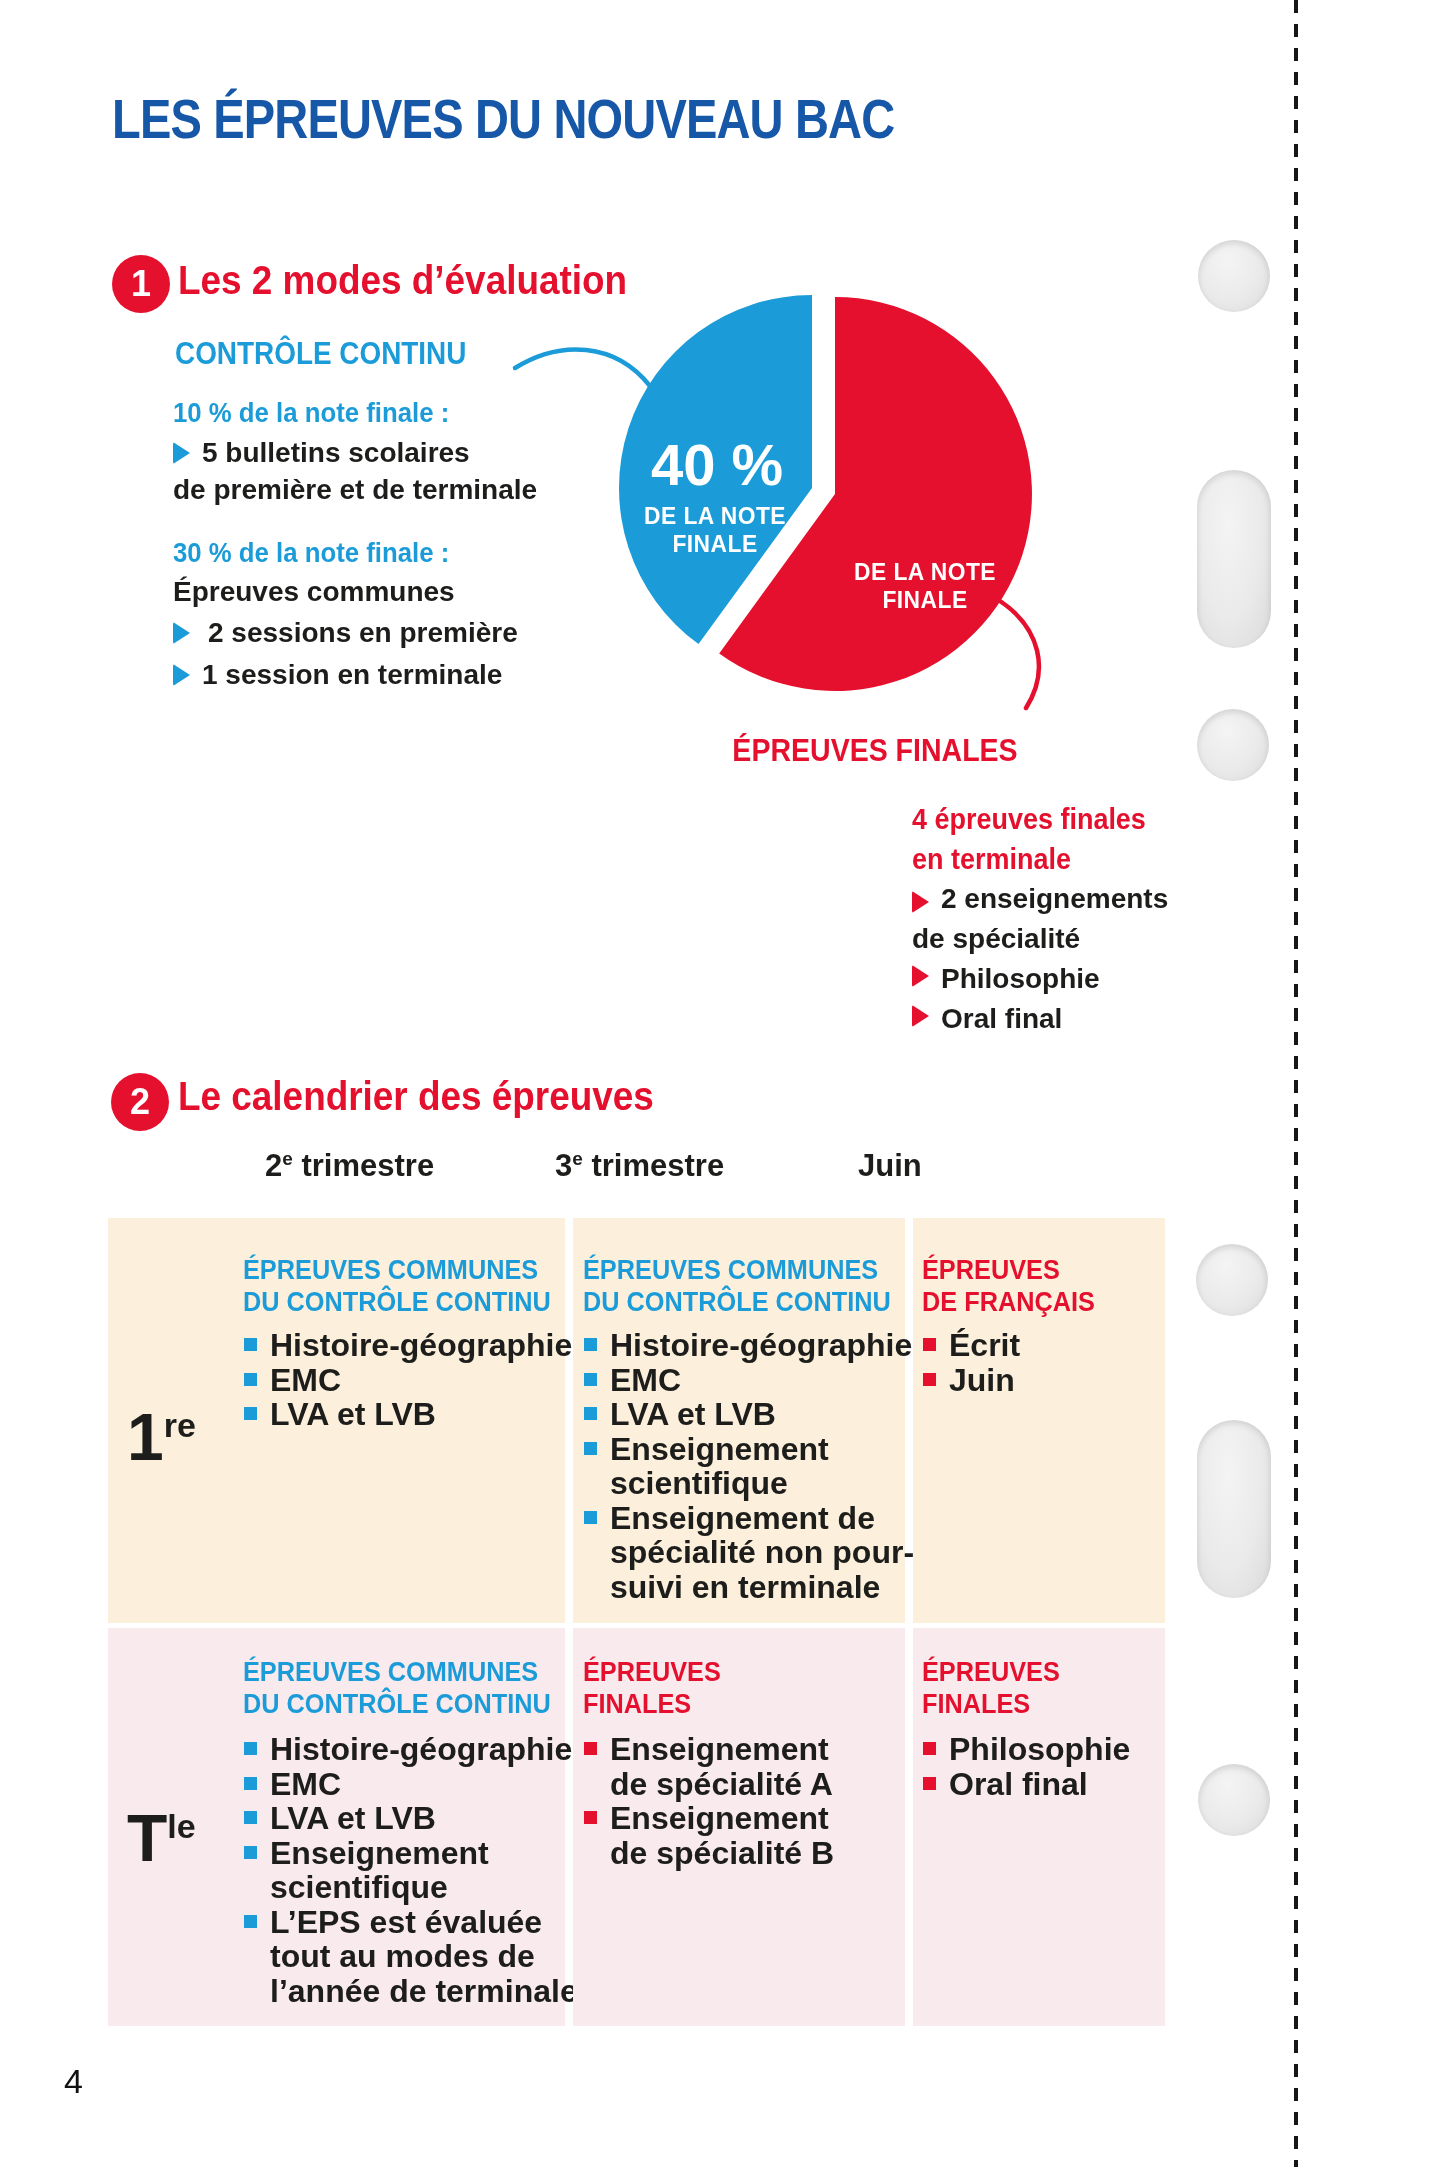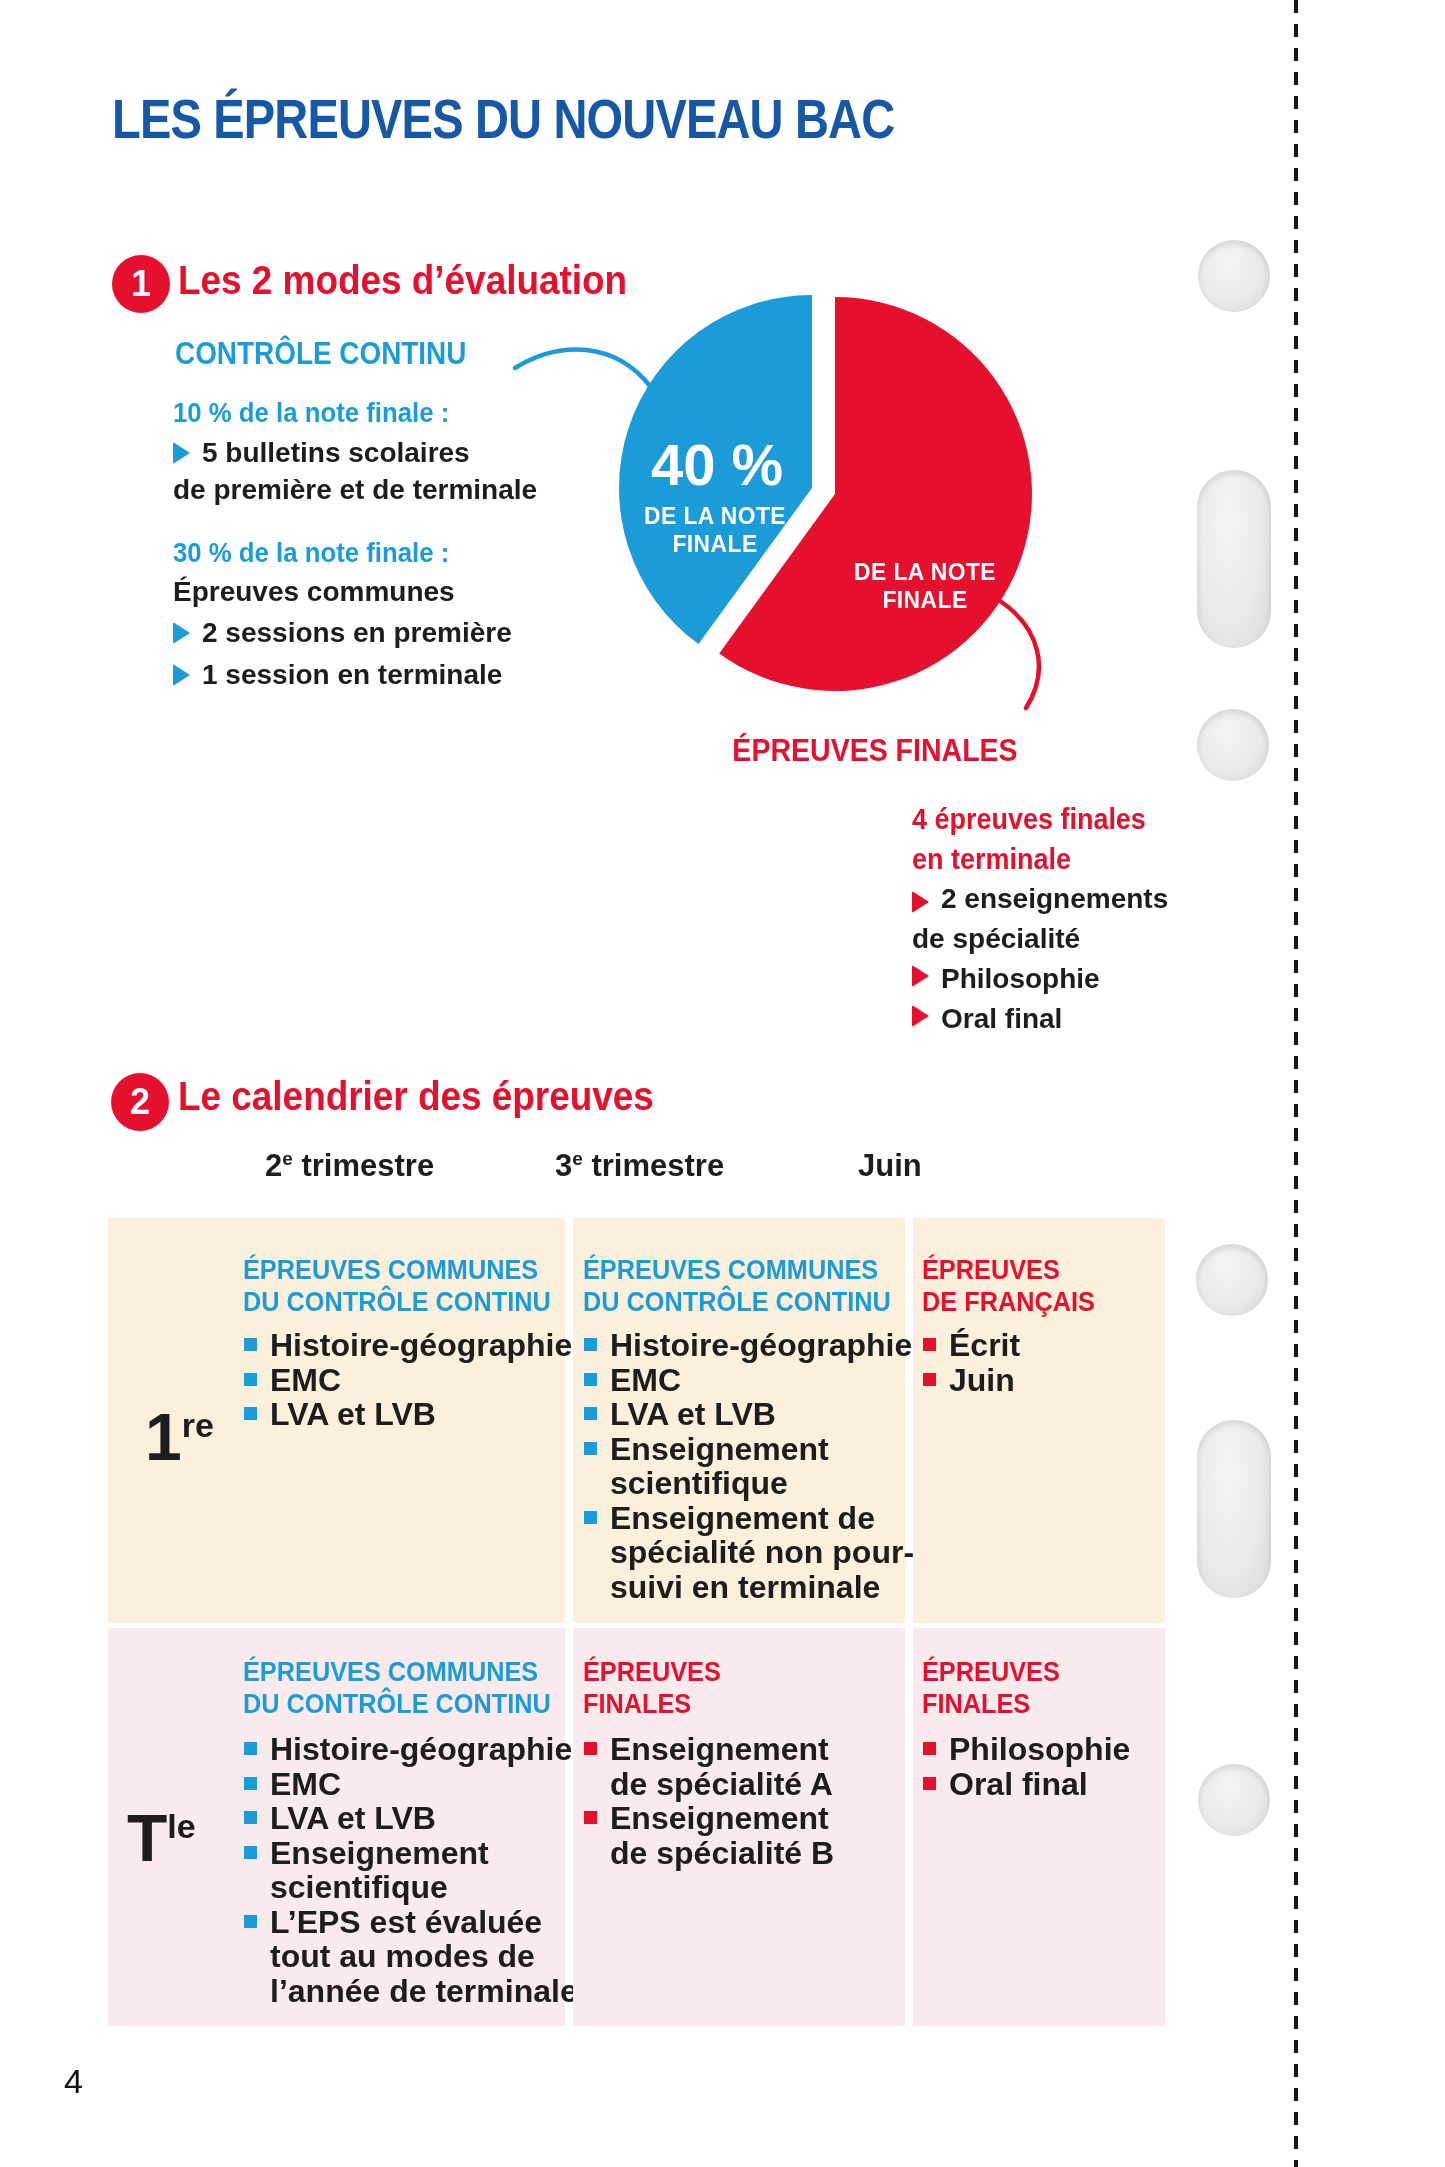--- a/index.html
+++ b/index.html
@@ -77,21 +77,21 @@
 
   <div class="abs l-cyan" style="left:173px; top:396px;">10 % de la note finale :</div>
   <div class="abs tline" style="left:173px; top:436px;">
     <span class="tri"></span>
     <span class="l-black">5 bulletins scolaires</span>
   </div>
   <div class="abs l-black" style="left:173px; top:473px;">de première et de terminale</div>
 
   <div class="abs l-cyan" style="left:173px; top:536px;">30 % de la note finale :</div>
   <div class="abs l-black" style="left:173px; top:575px;">Épreuves communes</div>
-  <div class="abs tline" style="left:173px; top:616px;">
+  <div class="abs tline" style="left:173px; top:616px;gap:6px;">
     <span class="tri"></span>
     <span class="l-black">2 sessions en première</span>
   </div>
   <div class="abs tline" style="left:173px; top:658px;">
     <span class="tri"></span>
     <span class="l-black">1 session en terminale</span>
   </div>
 
   <svg class="abs" style="left:560px; top:240px;" width="520" height="470" viewBox="0 0 520 470">
     <path d="M 252 248 L 252 55 A 193 193 0 0 0 138.5 404.1 Z" fill="#1b9cd9"></path>
@@ -207,21 +207,21 @@
       <div class="cl">
           <span class="sq red"></span>
           <span class="t">Écrit</span>
         </div>
       <div class="cl">
           <span class="sq red"></span>
           <span class="t">Juin</span>
         </div>
     </div>
   </div>
-  <div class="abs row-label" style="left:127px; top:1392px;margin-left:18px;">
+  <div class="abs row-label" style="left:127px; top:1392px;">
     <span>1</span><sup>re</sup>
   </div>
 
   <div class="t-row" style="top:1628px; height:398px;">
     <div class="t-cell" style="left:0; width:457px; background:#f9eaee; padding:28px 0 0 135px;">
       <div class="cell-head blue">ÉPREUVES COMMUNES</div>
       <div class="cell-head blue">DU CONTRÔLE CONTINU</div>
       <div style="height:12px;"></div>
       <div class="cl">
           <span class="sq blue"></span>

